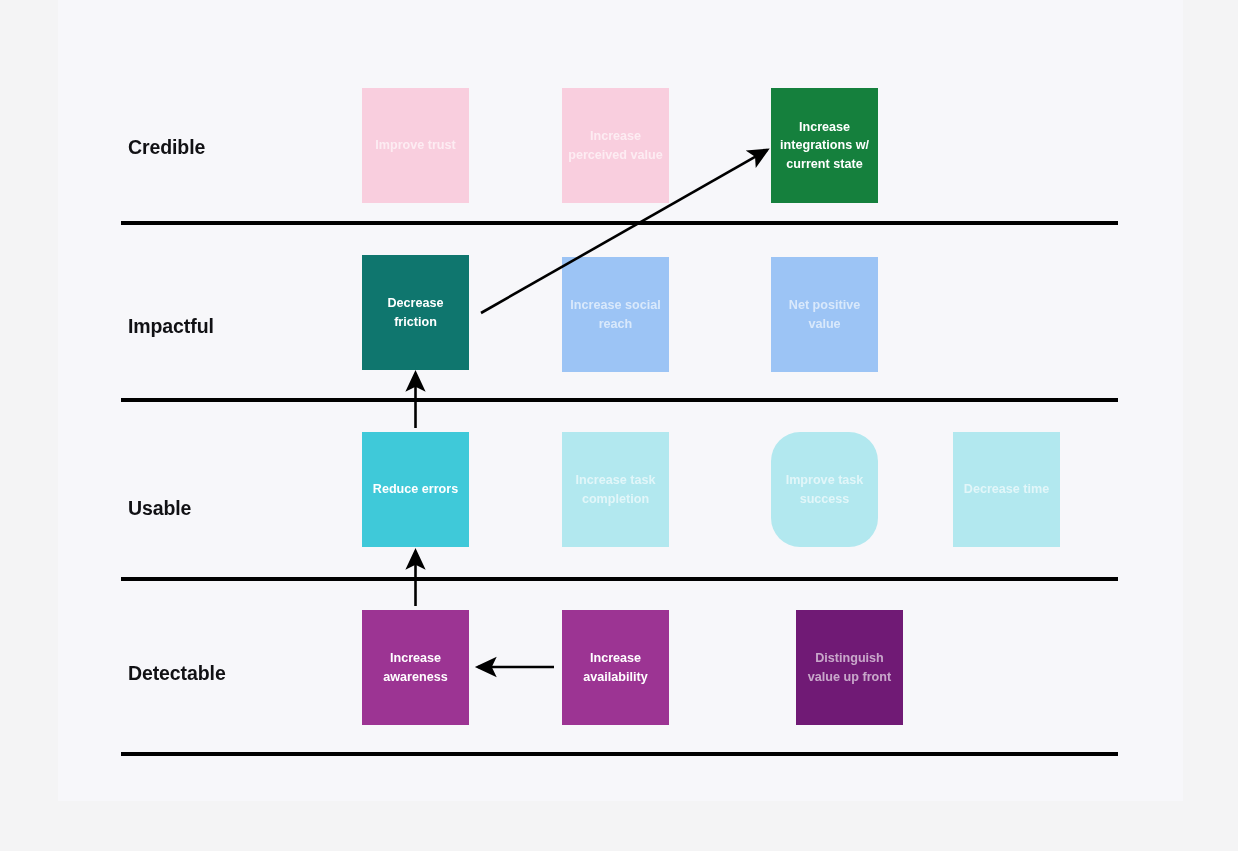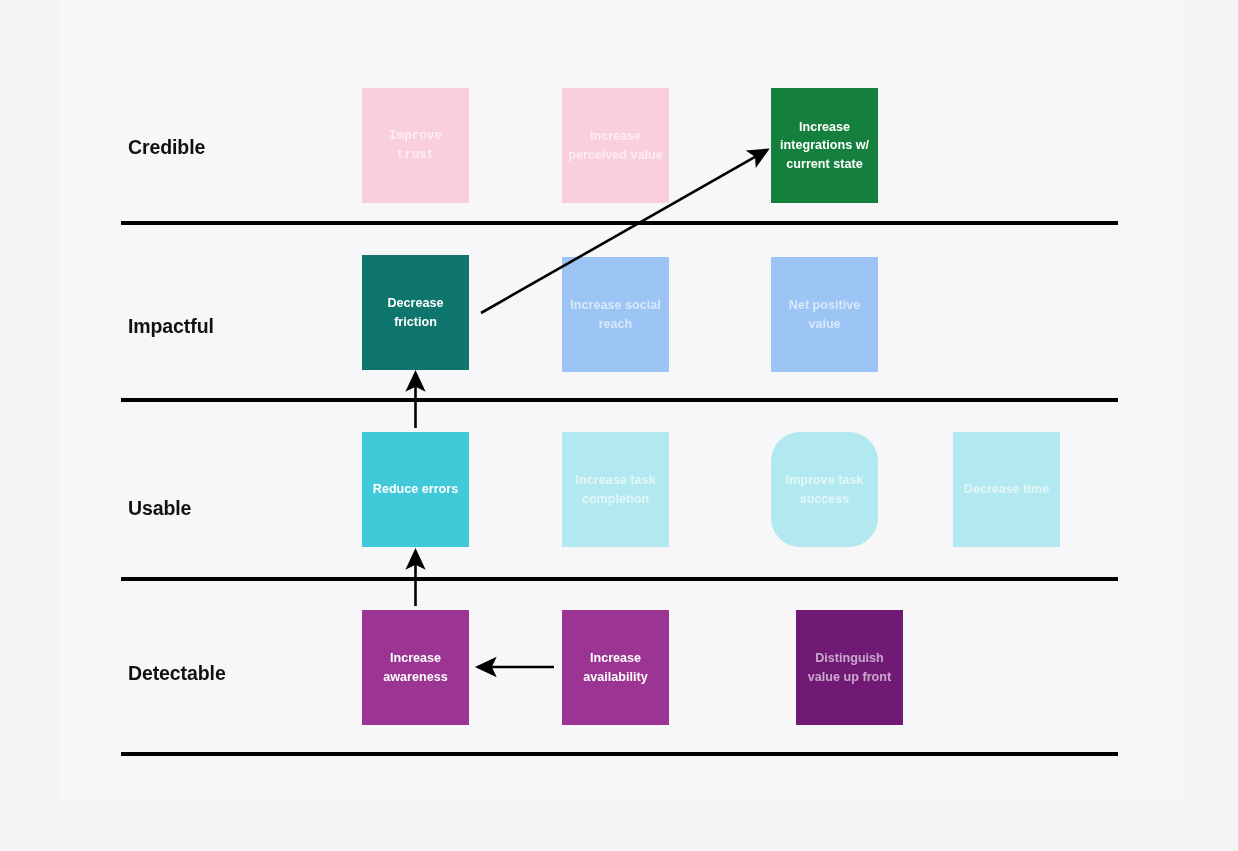--- a/index.html
+++ b/index.html
@@ -76,21 +76,21 @@
   <div class="row-label" style="left:128px; top:136px;">Credible</div>
   <div class="row-label" style="left:128px; top:303px;margin-top:12px;">Impactful</div>
   <div class="row-label" style="left:128px; top:485px;margin-top:12px;">Usable</div>
   <div class="row-label" style="left:128px; top:662px;">Detectable</div>
 
   <div class="divider" style="top:221px;"></div>
   <div class="divider" style="top:398px;"></div>
   <div class="divider" style="top:577px;"></div>
   <div class="divider" style="top:752px;"></div>
 
-  <div class="box faded" style="left:362px; top:88px; background:#f9cede;font-family:Liberation Mono, monospace;">
+  <div class="box faded" style="left:362px; top:88px; background:#f9cede;">
     <span class="box-label">Improve trust</span>
   </div>
   <div class="box faded" style="left:562px; top:88px; background:#f9cede;">
     <span class="box-label">Increase perceived value</span>
   </div>
   <div class="box" style="left:771px; top:88px; background:#15803d;">
     <span class="box-label">Increase integrations w/ current state</span>
   </div>
 
   <div class="box" style="left:362px; top:255px; background:#0f766e;">

